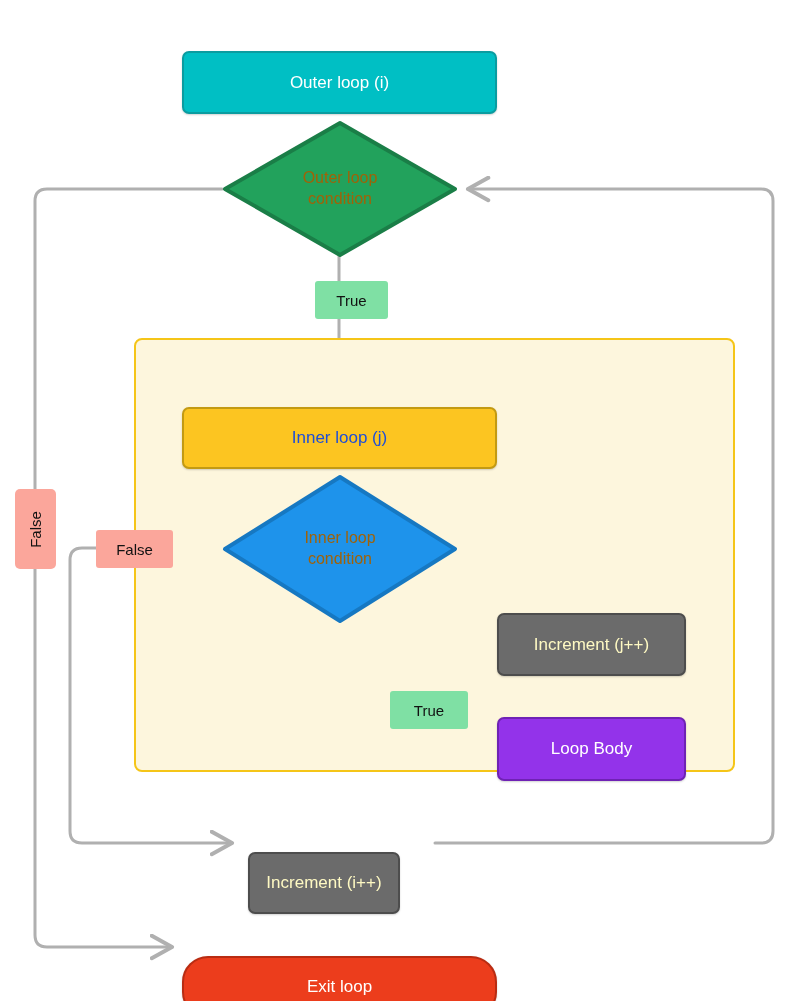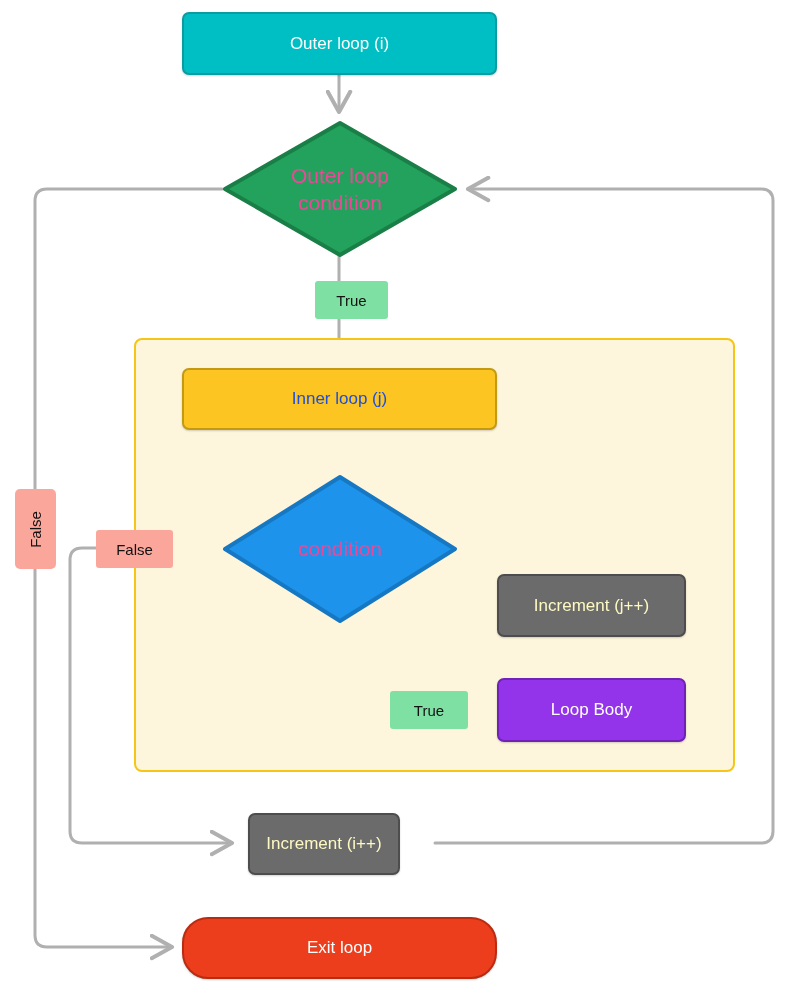--- a/index.html
+++ b/index.html
@@ -40,20 +40,21 @@
     box-sizing: border-box;
     background: #fdf6dd;
     border: 2px solid #f5c518;
     border-radius: 8px;
   }
   
   .box {
     border-radius: 7px;
     font-size: 17px;
     box-shadow: 0 1px 2px rgba(0,0,0,0.18);
+    margin-top: 39px;
   }
   .box-teal   { background:#00bfc4; border:2px solid #0a9ca0; color:#ffffff; }
   .box-yellow { background:#fcc521; border:2px solid #c39a12; color:#1d4ed8; }
   .box-gray   { background:#6b6b6b; border:2px solid #4d4d4d; color:#fef9c3; }
   .box-purple { background:#9333ea; border:2px solid #6f22b5; color:#ffffff; }
   .box-red    { background:#ec3d1c; border:2px solid #b92c12; color:#ffffff;
                 border-radius: 26px; }
   
   .diamond {
     position: absolute;
@@ -63,22 +64,22 @@
   }
   .diamond .dshape {
     position: absolute;
     left: 0; top: 0;
     width: 100%;
     height: 100%;
   }
   .diamond .dlabel {
     position: relative;
     z-index: 2;
-    color: #ec4899;
-    font-size: 21px;
+    color: #a16207;
+    font-size: 16px;
     line-height: 1.3;
     text-align: center;
     width: 66%;
     pointer-events: none;
   }
   
   .elabel {
     position: absolute;
     box-sizing: border-box;
     display: flex;
@@ -158,20 +159,21 @@
 
   <div class="node box box-yellow" style="left:182px; top:368px; width:315px; height:62px;">
     <span>Inner loop (j)</span>
   </div>
 
   <div class="diamond" style="left:222px; top:474px; width:236px; height:150px;">
     <svg class="dshape" viewBox="0 0 236 150" preserveAspectRatio="none">
       <path d="M118,3 L233,75 L118,147 L3,75 Z" fill="#1e93eb" stroke="#1678c2" stroke-width="4" stroke-linejoin="round"></path>
     </svg>
     <div class="dlabel">
+      <div>Inner loop</div>
       <div>condition</div>
     </div>
   </div>
 
   <div class="elabel elabel-false" style="left:96px; top:530px; width:77px; height:38px;">
     <span>False</span>
   </div>
 
   <div class="node box box-gray" style="left:497px; top:574px; width:189px; height:63px;">
     <span>Increment (j++)</span>

